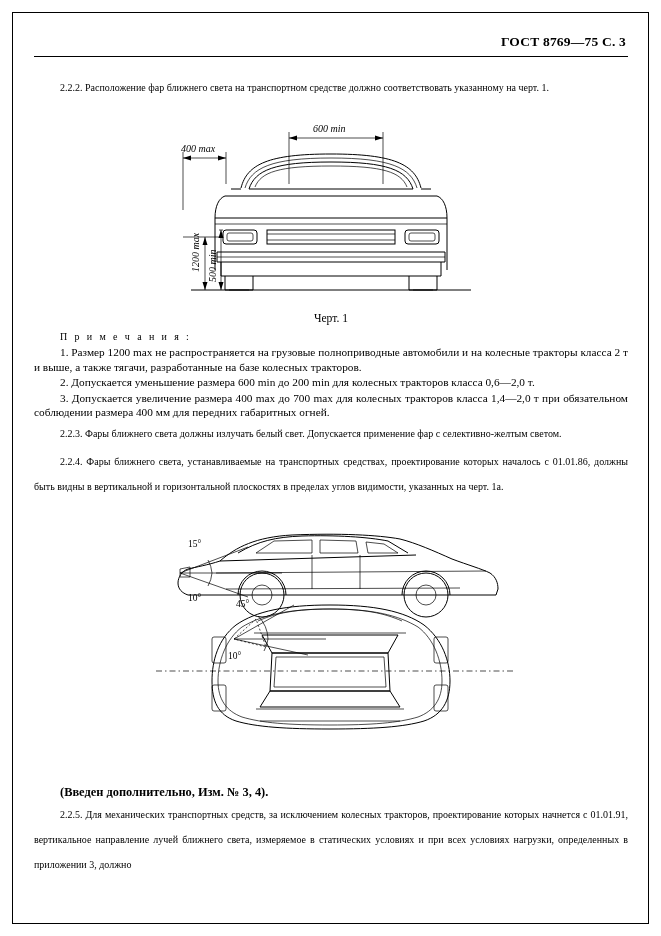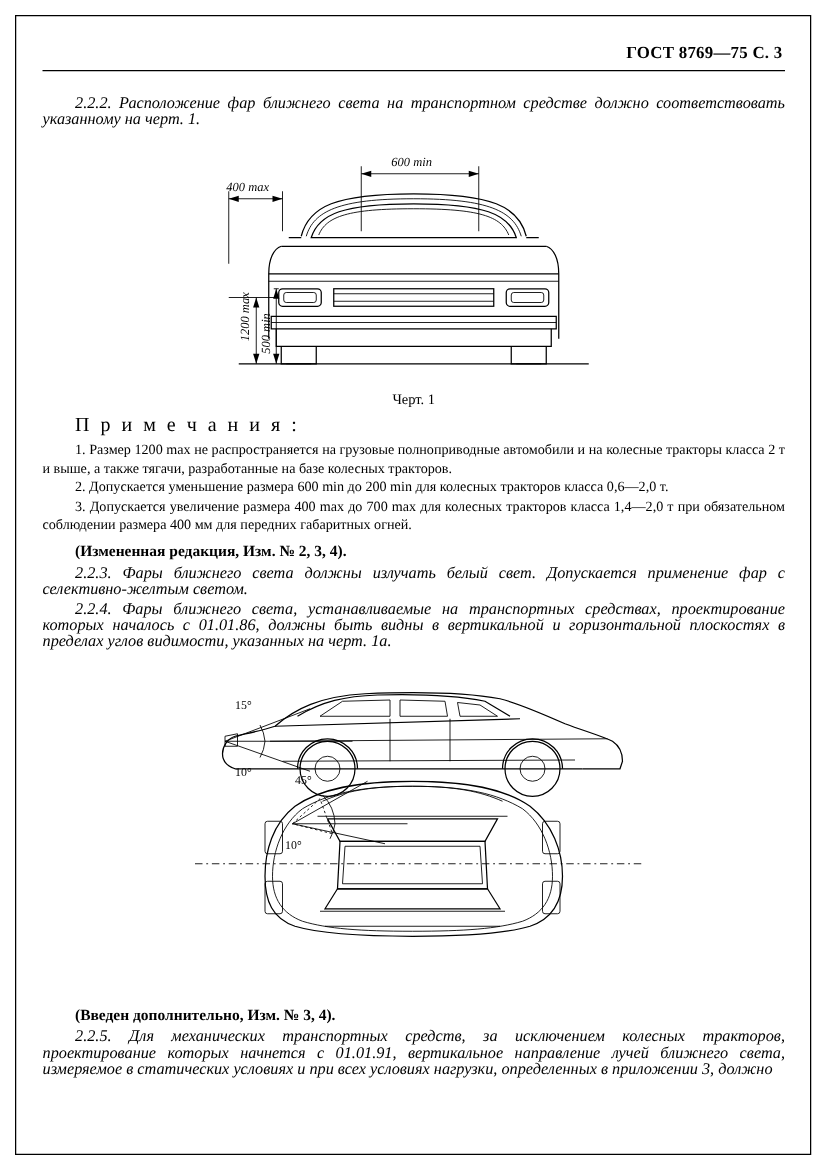--- a/index.html
+++ b/index.html
@@ -43,37 +43,36 @@
     font-size: 13.5px;
     letter-spacing: 0.2px;
     padding-right: 2px;
     margin-bottom: 6px;
   }
   .hr {
     border-top: 1px solid #000;
     margin: 2px 0 18px 0;
   }
   p.body-text {
-    font-size: 13px;
-    line-height: 13px;
+    font-size: 10px;
+    line-height: 25px;
     text-align: justify;
     margin: 0 0 3px 0;
     text-indent: 26px;
-    font-style: italic;
   }
   p.note-text {
     font-size: 11.3px;
     line-height: 14.6px;
     text-align: justify;
     margin: 0 0 1px 0;
     text-indent: 26px;
     font-family: Liberation Serif, serif;
   }
   p.notes-heading {
-    font-size: 16px;
+    font-size: 10px;
     margin: 0 0 3px 0;
     text-indent: 26px;
     letter-spacing: 2.4px;
   }
   p.bold-line {
     font-size: 12.4px;
     font-weight: bold;
     margin: 6px 0 2px 0;
     text-indent: 26px;
   }
@@ -193,21 +192,20 @@
         </g>
       </svg>
       <div class="fig-caption">Черт. 1</div>
     </div>
 
     <p class="notes-heading">П р и м е ч а н и я :</p>
     <p class="note-text">1. Размер 1200 max не распространяется на грузовые полноприводные автомобили и на колесные тракторы класса 2 т и выше, а также тягачи, разработанные на базе колесных тракторов.</p>
     <p class="note-text">2. Допускается уменьшение размера 600 min до 200 min для колесных тракторов класса 0,6—2,0 т.</p>
     <p class="note-text">3. Допускается увеличение размера 400 max до 700 max для колесных тракторов класса 1,4—2,0 т при обязательном соблюдении размера 400 мм для передних габаритных огней.</p>
 
-    <p class="bold-line">(Измененная редакция, Изм. № 2, 3, 4).</p>
 
     <p class="body-text">2.2.3. Фары ближнего света должны излучать белый свет. Допускается применение фар с селективно-желтым светом.</p>
     <p class="body-text">2.2.4. Фары ближнего света, устанавливаемые на транспортных средствах, проектирование которых началось с 01.01.86, должны быть видны в вертикальной и горизонтальной плоскостях в пределах углов видимости, указанных на черт. 1а.</p>
 
     <div class="figure-block">
       <svg width="430" height="250" viewBox="0 0 430 250">
 
         <g>
 
           <path class="ln" d="M72,60 C80,58 92,56 104,52 C120,38 140,28 176,26 C224,24 262,26 284,30 C300,34 318,42 336,50 C352,56 366,60 374,64 C380,68 382,74 382,80 L380,86 L350,86"></path>

